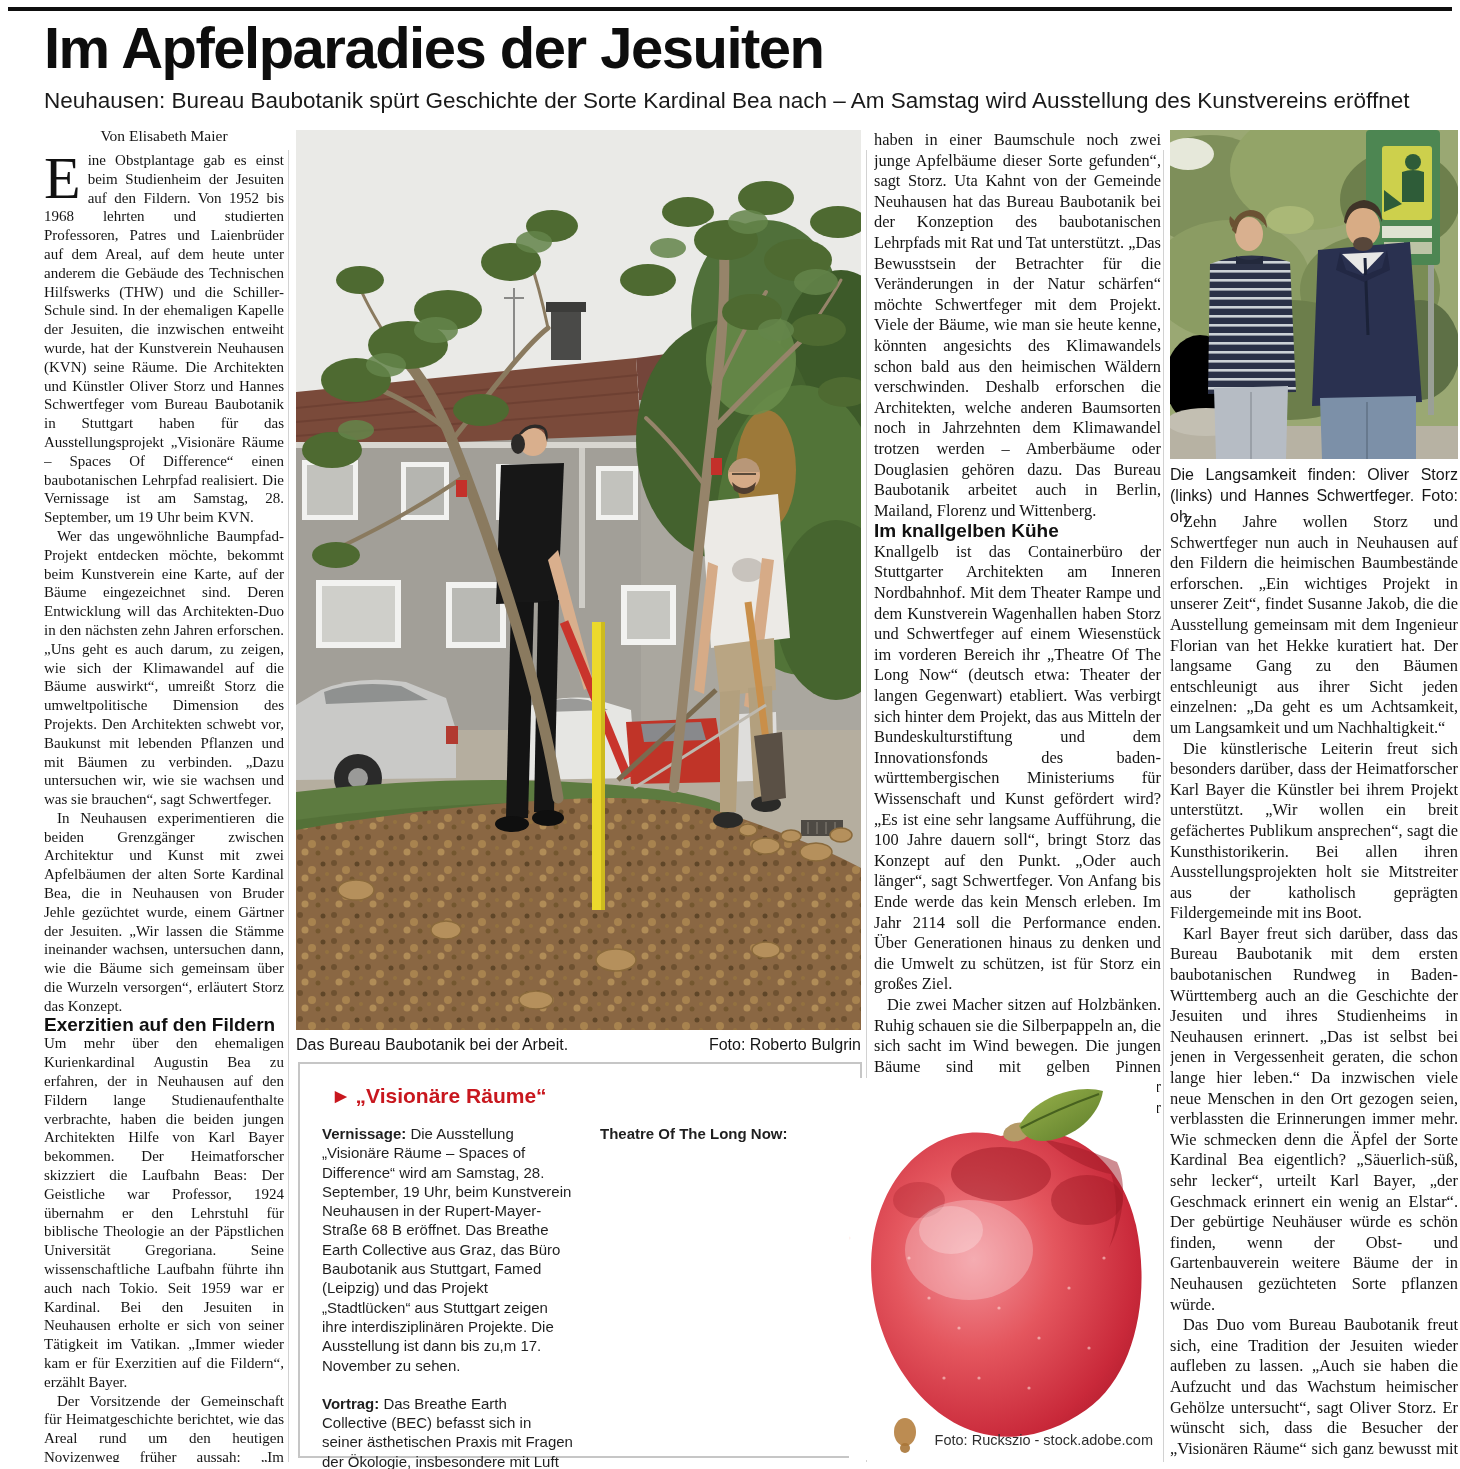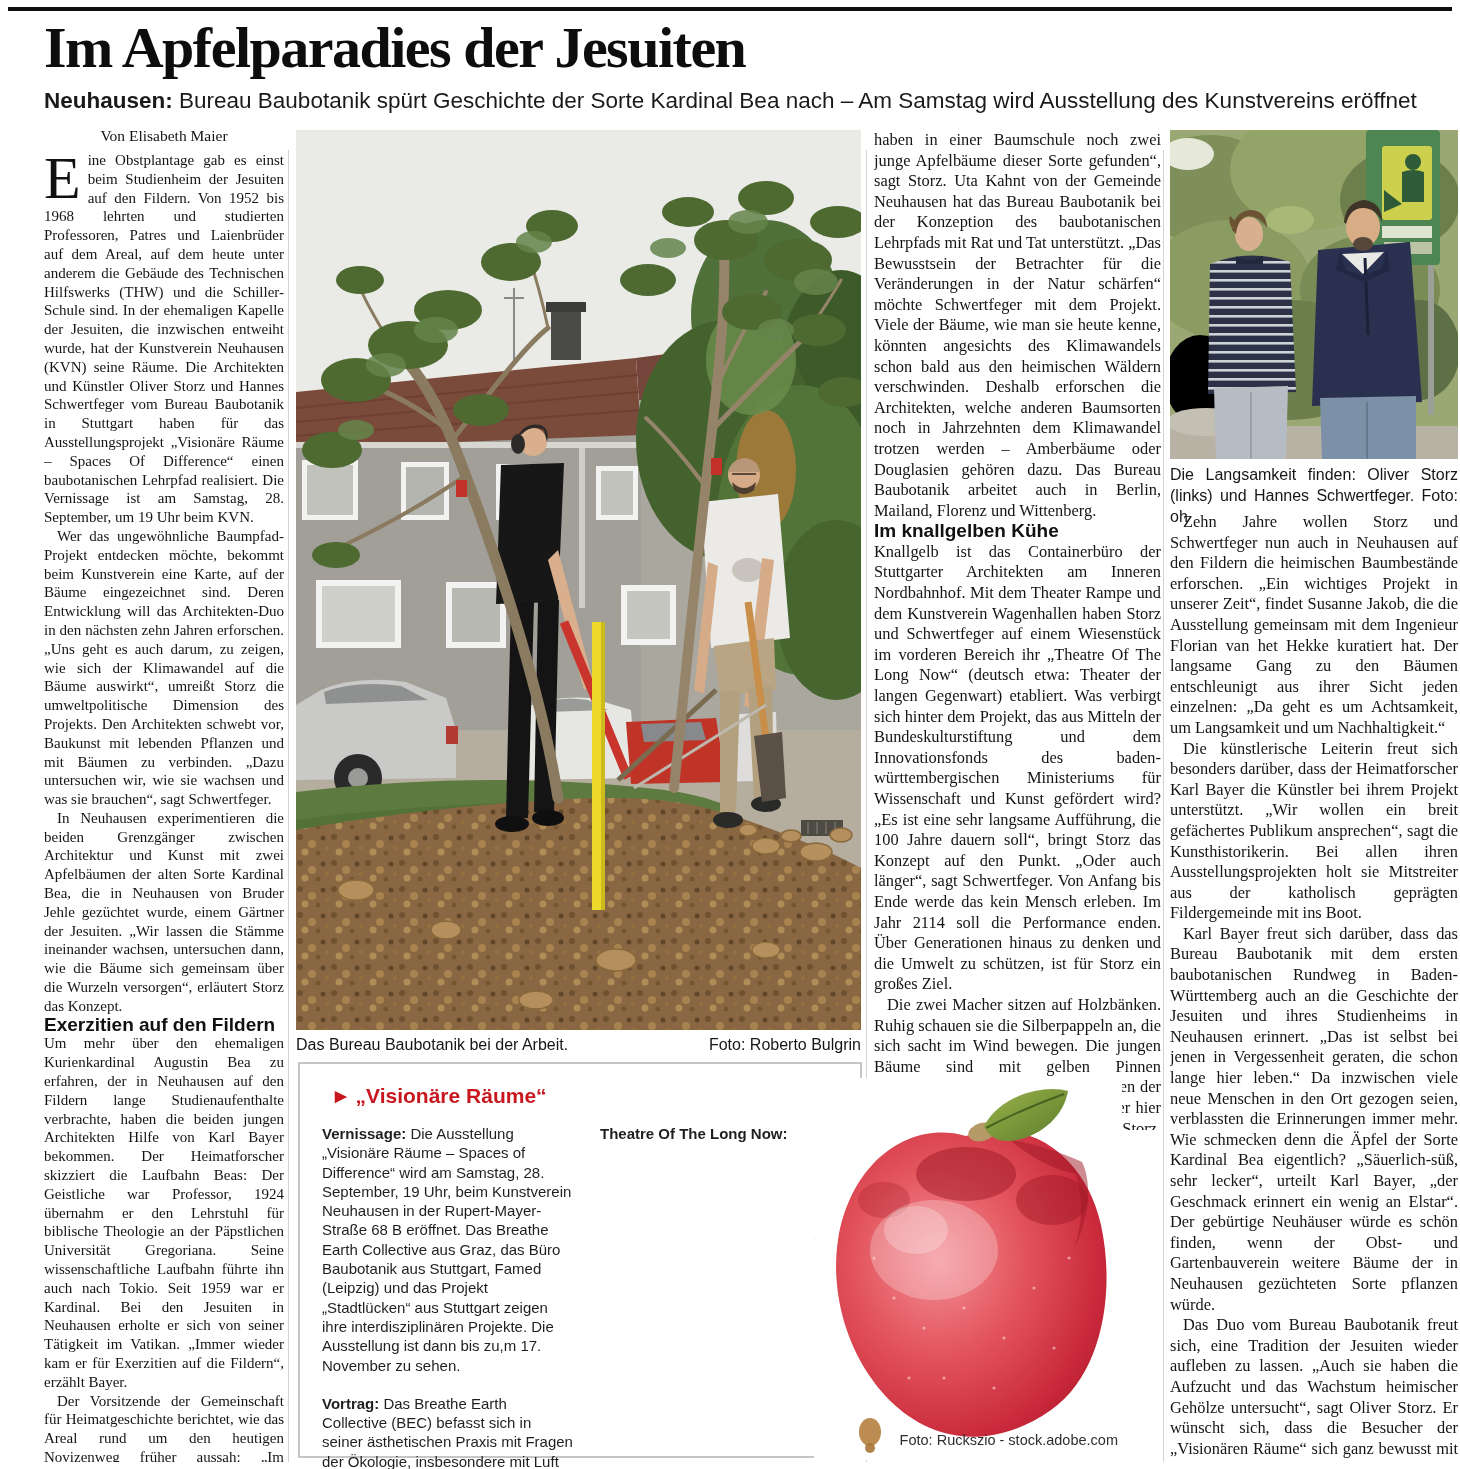--- a/index.html
+++ b/index.html
@@ -2,25 +2,25 @@
 <html><head>
 <meta charset="utf-8">
 <style>
   html,body{margin:0;padding:0;background:#ffffff;}
   #page{position:relative;width:1460px;height:1469px;background:#fff;overflow:hidden;
         font-family:"Liberation Serif",serif;color:#141414;}
   .abs{position:absolute;}
   
   #top-rule{left:8px;top:7px;width:1444px;height:4px;background:#0e0e0e;}
   
-  #headline{left:44px;top:14px;width:1100px;font-family:Liberation Serif, serif;
+  #headline{left:44px;top:14px;width:1100px;font-family:Liberation Sans, sans-serif;
             font-weight:bold;font-size:58px;letter-spacing:-1.5px;color:#0d0d0d;}
   #subhead{left:44px;top:88px;width:1400px;font-family:"Liberation Sans",sans-serif;
            font-size:22.5px;color:#1a1a1a;}
-  #subhead b{font-weight:bold;}
+  #subhead b{font-weight:normal;}
   #byline{left:44px;top:127px;width:240px;text-align:center;font-size:15.5px;}
   
   .vrule{width:1px;top:150px;height:1312px;background:#d2d2d2;}
   
   .col{font-size:15px;line-height:18.8px;text-align:justify;}
   .colwide{font-size:16.4px;line-height:20.6px;text-align:justify;}
   .col p,.colwide p{margin:0;}
   .indent{text-indent:13px;}
   .inhead{font-family:"Liberation Sans",sans-serif;font-weight:bold;font-size:19px;
           text-align:left;margin:9px 0 5px 0;text-indent:0;color:#111;}
@@ -42,21 +42,21 @@
            font-family:"Liberation Sans",sans-serif;}
   #infobox-title{font-weight:bold;font-size:21px;margin:2px 0 16px 0;padding-left:13px;}
   #infobox-title .arrow{font-size:15px;margin-right:9px;position:relative;top:-2px;}
   #infobox-cols{display:flex;gap:26px;}
   .boxcol{font-size:15px;line-height:19.3px;color:#1f1f1f;}
   .boxcol p{margin:0 0 19px 0;}
   .boxcol b{font-weight:bold;}
   #boxcol-left{width:252px;}
   #boxcol-right{width:230px;}
   
-  #apple{left:814px;top:1078px;width:308px;height:382px;background:#86efac;}
+  #apple{left:849px;top:1078px;width:308px;height:382px;background:#86efac;}
   #apple-credit{position:absolute;right:4px;bottom:12px;font-family:"Liberation Sans",sans-serif;
                 font-size:14.5px;color:#2e2e2e;}
 </style>
 </head>
 <body>
 
 <div id="page">
 
   <div class="abs" id="top-rule"></div>
 

